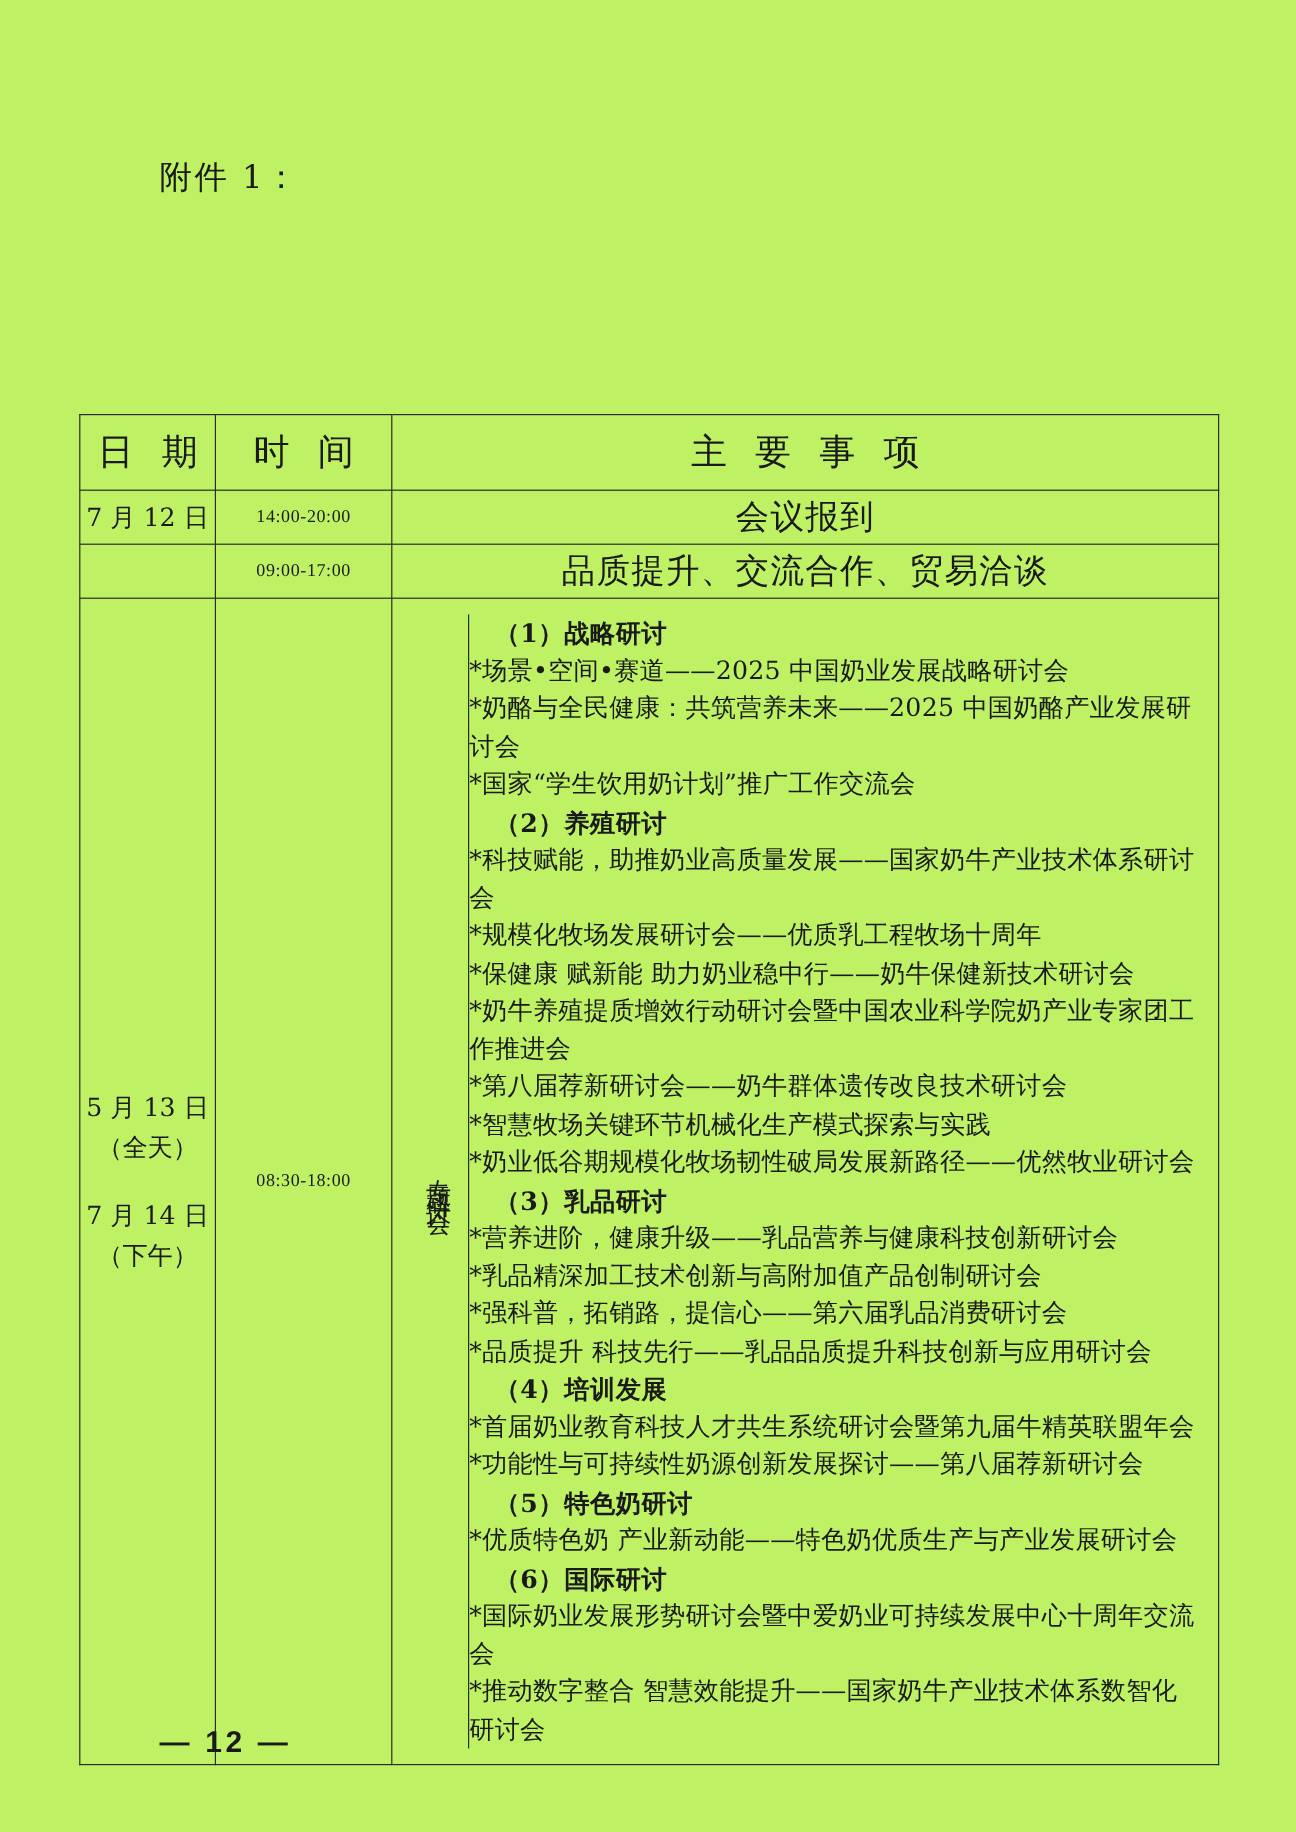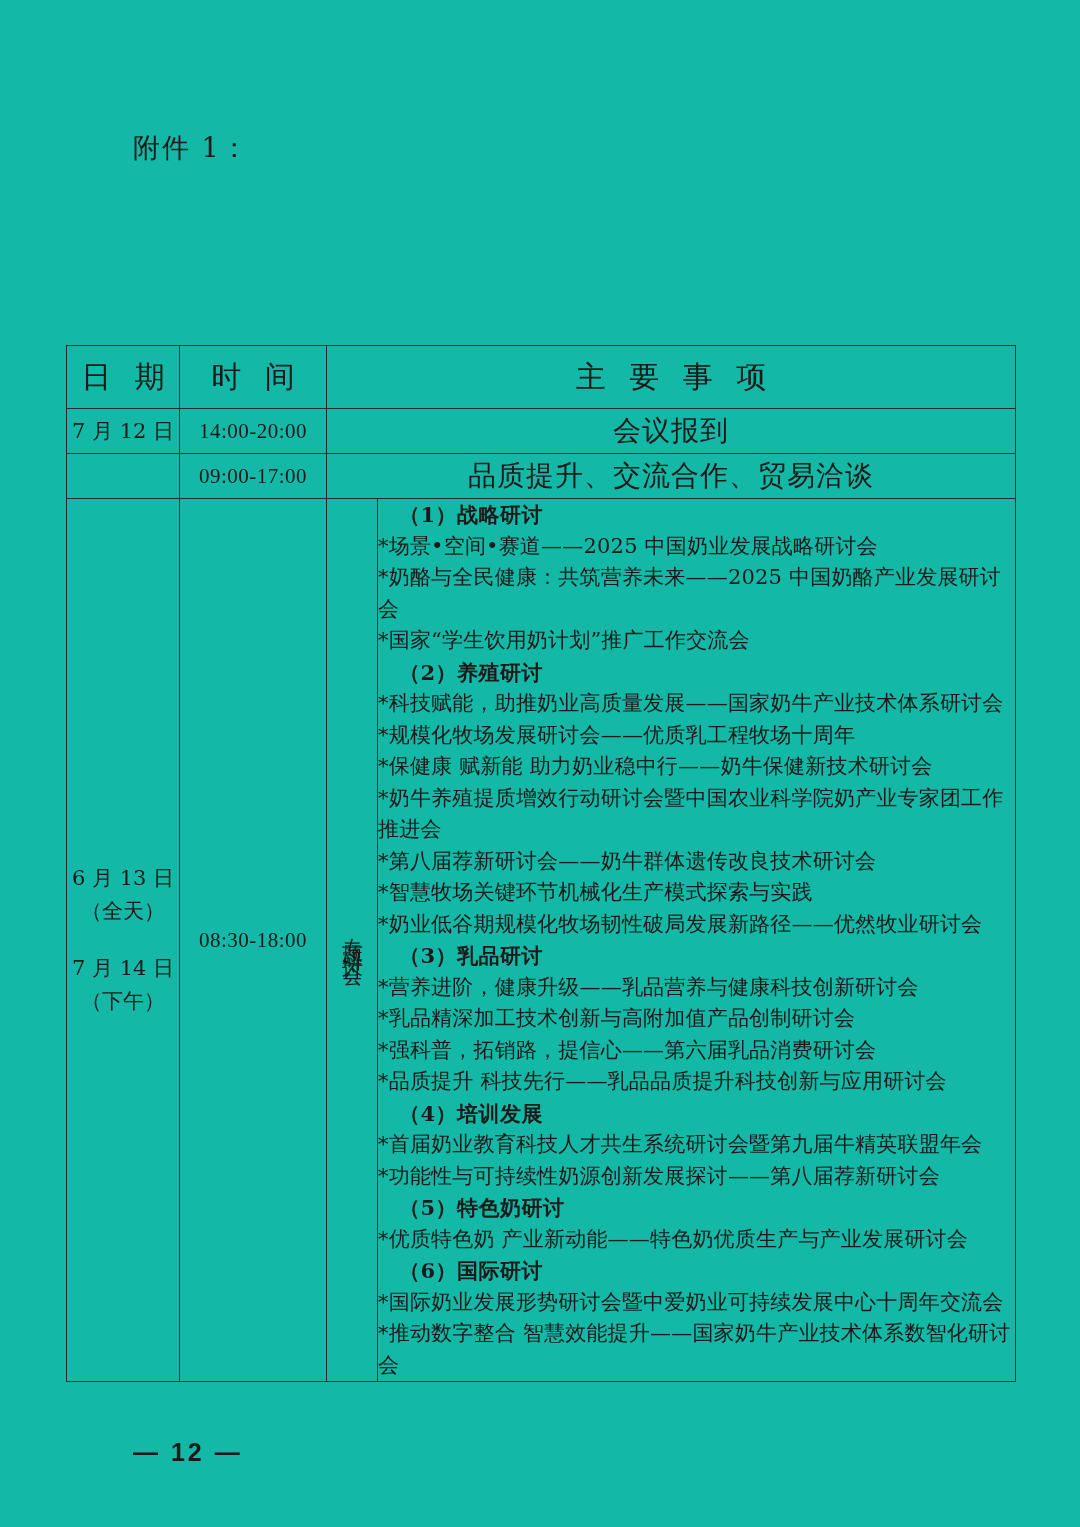--- a/index.html
+++ b/index.html
@@ -13,21 +13,21 @@
     height: 1527px;
     position: relative;
     font-family: "Liberation Serif", "DejaVu Serif", serif;
     color: #1a1a1a;
     overflow: hidden;
   }
 
   .page {
     position: absolute;
     inset: 0;
-    background: #14b8a6;
+    background: #bef264;
   }
 
   
   .attach-label {
     position: absolute;
     left: 133px;
     top: 130px;
     font-size: 27px;
     letter-spacing: 2px;
     font-family: "DejaVu Serif", "Liberation Serif", serif;
@@ -83,21 +83,21 @@
 
   .cell-date {
     text-align: center;
     font-size: 21px;
     line-height: 33px;
     font-family: "DejaVu Serif", "Liberation Serif", serif;
     padding: 4px 0;
   }
   .cell-time {
     text-align: center;
-    font-size: 21px;
+    font-size: 15px;
     font-family: "Liberation Serif", "DejaVu Serif", serif;
     letter-spacing: 0.5px;
     white-space: nowrap;
   }
   .cell-center-note {
     text-align: center;
     font-size: 28px;
     letter-spacing: 1px;
     font-family: "DejaVu Serif", "Liberation Serif", serif;
   }
@@ -182,28 +182,28 @@
       </tr>
 
       <tr class="row-simple">
         <td class="cell-date"></td>
         <td class="cell-time">09:00-17:00</td>
         <td class="cell-center-note">品质提升、交流合作、贸易洽谈</td>
       </tr>
 
       <tr>
         <td class="cell-date">
-          <div>6 月 13 日</div>
+          <div>5 月 13 日</div>
           <div>（全天）</div>
           <div style="height:24px"></div>
           <div>7 月 14 日</div>
           <div>（下午）</div>
         </td>
         <td class="cell-time">08:30-18:00</td>
-        <td class="cell-agenda" style="padding:0">
+        <td class="cell-agenda" style="padding:13px">
           <table style="width:100%;border-collapse:collapse;table-layout:fixed">
             <tbody>
                 <tr>
               <td class="cell-vertical" style="border:none;border-right:1.4px solid #2b2b2b">
                 <span class="vlabel">专题研讨会</span>
               </td>
               <td style="border:none" class="cell-agenda">
                 <div class="agenda-list" id="agenda-root">
                       <div class="agenda-group-title">（1）战略研讨</div>
                       <div class="agenda-item">*场景•空间•赛道——2025 中国奶业发展战略研讨会</div>

